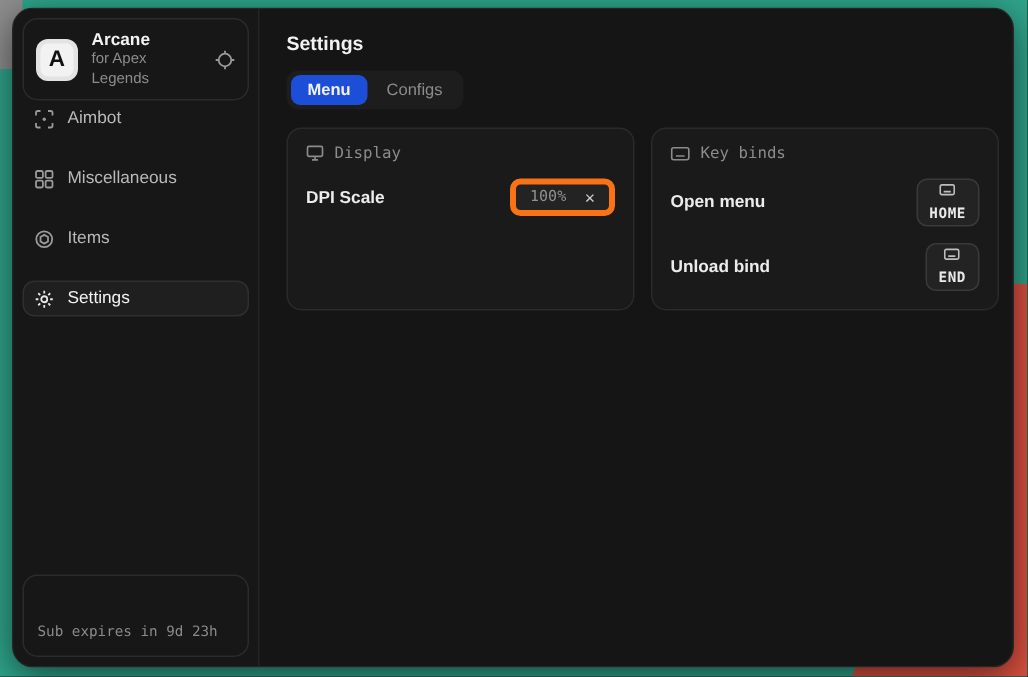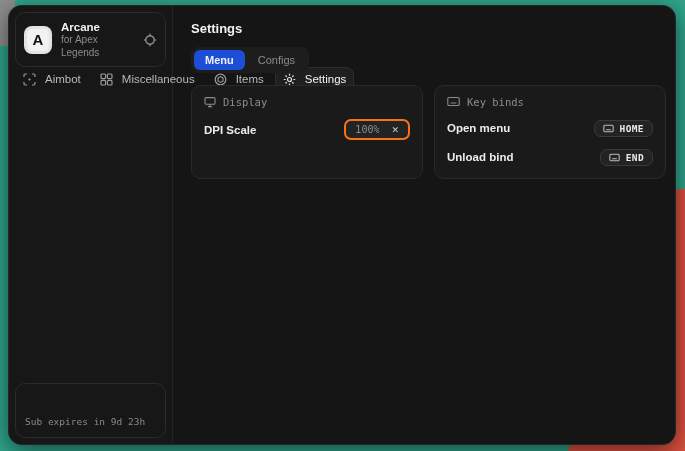--- a/index.html
+++ b/index.html
@@ -37,21 +37,21 @@
     color:#111; font-weight:bold; font-size:15px;
     box-shadow:inset 0 0 0 3px rgba(0,0,0,0.06);
   }
   .app-text { flex:1; line-height:1.25; }
   .app-title { font-size:11.5px; font-weight:bold; color:#f2f2f2; }
   .app-sub { font-size:10px; color:#8c8c8c; }
   .app-action { color:#9a9a9a; display:flex; align-items:center; cursor:pointer; }
 
   .cat-label { font-size:10px; color:#757575; margin:15px 6px 8px 6px; }
 
-  .nav { display:flex; flex-direction:row; gap:3px;justify-content:space-between; }
+  .nav { display:flex; flex-direction:column; gap:16px;justify-content:space-between; }
   .nav-item {
     display:flex; align-items:center; gap:9px; height:24px; padding:0 7px;
     border:1px solid transparent; border-radius:8px;
     color:#b9b9b9; font-size:11.5px; cursor:pointer;
   }
   .nav-item .ico { display:flex; align-items:center; color:#9a9a9a; }
   .nav-item.active { background:#1f1f1f; border-color:#2f2f2f; color:#f2f2f2; }
   .nav-item.active .ico { color:#e8e8e8; }
 
   .spacer { flex:1; }
@@ -77,51 +77,51 @@
     font-family:"Liberation Sans", sans-serif;
   }
   .tab.active { background:#1d4ed8; color:#f2f2f2; font-weight:bold; }
 
   .cards { display:flex; gap:11px; margin-top:12px; }
   .card {
     background:#1a1a1a; border:1px solid #2a2a2a; border-radius:10px;
     padding:10px 12px 12px 12px; width:232px;
   }
   .card-head {
-    display:flex; align-items:flex-start; gap:7px; color:#8c8c8c;
+    display:flex; align-items:center; gap:7px; color:#8c8c8c;
     font-family:"DejaVu Sans Mono", monospace; font-size:10.5px;
   }
   .row {
     display:flex; align-items:center; justify-content:space-between;
     margin-top:11px; min-height:18px;
   }
   .row-label { font-size:11.5px; font-weight:bold; color:#ececec; }
 
   .checkbox {
     width:15px; height:15px; background:#f2f2f2; border-radius:4px;
     display:flex; align-items:center; justify-content:center;
     color:#161616; font-size:10px; font-weight:bold; cursor:pointer;
   }
 
   .dpi-pill {
     display:flex; align-items:center; background:#232323;
-    border:2px solid #f97316; border-radius:7px; overflow:hidden; cursor:text;
+    border:4px solid #f97316; border-radius:7px; overflow:hidden; cursor:text;
   }
   .dpi-value {
     font-family:"DejaVu Sans Mono", monospace; font-size:10px; color:#8f8f8f;
     padding:3px 9px;
   }
   .dpi-clear {
     color:#cfcfcf; font-size:9px; padding:3px 9px 3px 3px; cursor:pointer;
     background:transparent; border:none; font-family:"Liberation Sans", sans-serif;
   }
 
   .keybind {
     display:flex; align-items:center; gap:6px; background:#232323;
-    border:1px solid #3a3a3a; border-radius:7px; padding:2px 8px; cursor:pointer;
+    border:1px solid #3a3a3a; border-radius:7px; padding:2px 8px; cursor:pointer;flex-direction:column;
   }
   .keybind .ico { display:flex; color:#bdbdbd; }
   .keybind-value {
     font-family:"DejaVu Sans Mono", monospace; font-size:9.5px;
     font-weight:bold; color:#eaeaea; letter-spacing:0.4px;
   }
 
   svg { display:block; }
 </style>
 </head>

